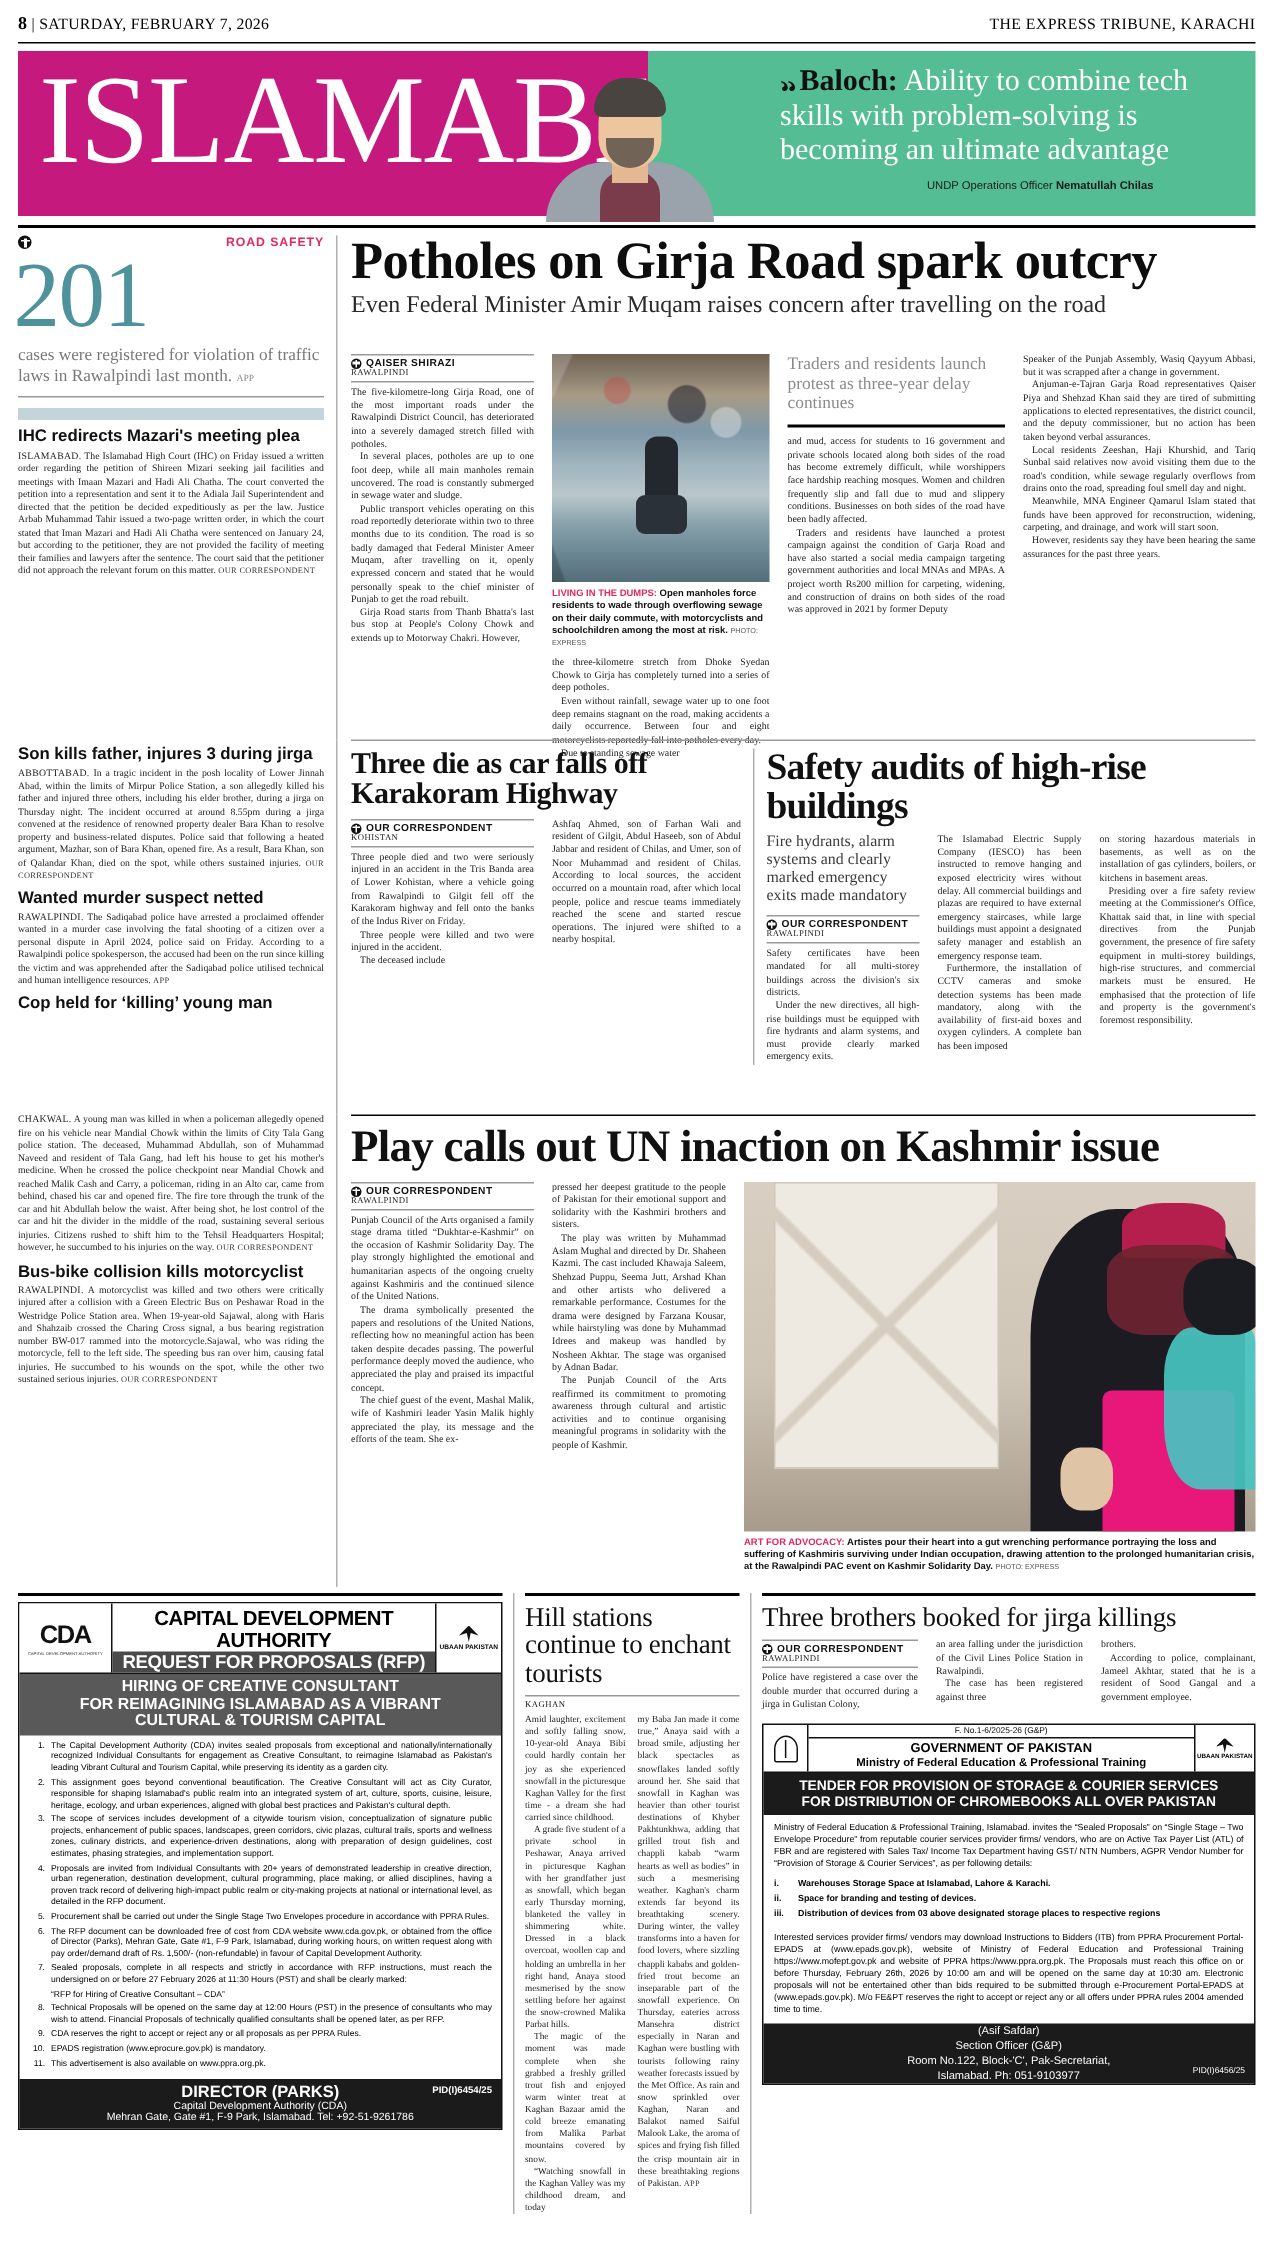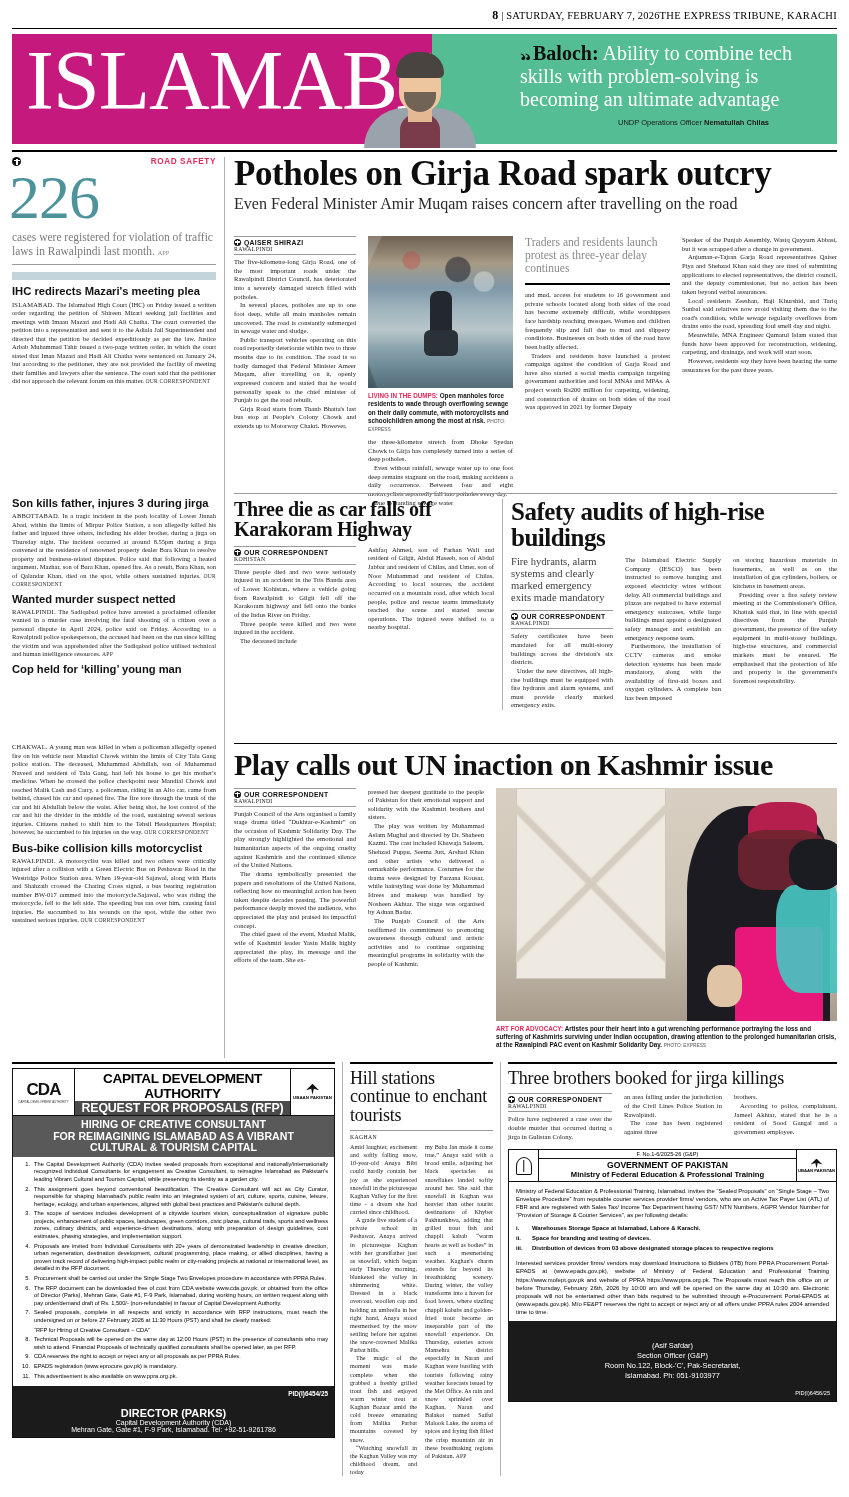--- a/index.html
+++ b/index.html
@@ -7,21 +7,21 @@
     width: 849px; height: 1497px;
     background: #ffffff;
     font-family: "Liberation Serif", serif;
     color: #000;
     overflow: hidden;
   }
   .page { position: relative; width: 849px; height: 1497px; padding: 0 12px; }
 
   
   .folio {
-    display: flex; justify-content: flex-end; align-items: baseline;
+    display: flex; justify-content: space-between; align-items: baseline;
     font-family: "Liberation Serif", serif;
     font-size: 10.5px; letter-spacing: .2px;
     padding: 8px 0 5px 0;
     border-bottom: 1.6px solid #000;
     font-variant: small-caps;
   }
   .folio .left { font-size: 10.5px; }
   .folio .left b { font-family: "Liberation Serif", serif; font-size: 12px; }
   .folio .right { font-size: 10.5px; letter-spacing: .3px; }
 
@@ -163,27 +163,27 @@
   .cda-head { background:#fff; display:flex; align-items:stretch; border-bottom:1px solid #111;}
   .cda-logo { width:62px; display:flex;align-items:center;justify-content:center; border-right:1px solid #111;}
   .cda-title { flex:1; display:flex; flex-direction:column; }
   .cda-t1 { font-family:"Liberation Sans", sans-serif; font-weight:bold; font-size:13.6px; text-align:center; letter-spacing:-.3px; padding:2px 0 0 0;}
   .cda-t2 { background:#4a4a4a; color:#fff; font-family:"Liberation Sans", sans-serif; font-weight:bold; font-size:12.4px; text-align:center; letter-spacing:-.2px;}
   .cda-right { width:44px; border-left:1px solid #111; display:flex;flex-direction:column;align-items:center;justify-content:center;}
   .cda-sub { background:#595959; color:#fff; font-family:"Liberation Sans", sans-serif; font-weight:bold; font-size:10.6px; text-align:center; line-height:1.1; padding:3px 4px;}
   .cda-list { font-family:"Liberation Sans", sans-serif; font-size:5.7px; line-height:1.32; padding:4px 6px 3px 6px; text-align:justify;}
   .cda-list li { display:flex; gap:4px; margin-bottom:2.2px;}
   .cda-list .n { width:11px; flex:0 0 11px; text-align:right;}
-  .cda-foot { background:#1b1b1b; color:#fff; text-align:center; padding:21px 4px 4px; position:relative;}
+  .cda-foot { background:#1b1b1b; color:#fff; text-align:center; padding:3px 4px 4px; position:relative;}
   .cda-foot .d1{font-family:"Liberation Sans", sans-serif;font-weight:bold;font-size:11px;}
   .cda-foot .d2{font-family:"Liberation Sans", sans-serif;font-size:7px;}
   .cda-foot .pid{position:absolute;right:6px;top:4px;font-family:"Liberation Sans", sans-serif;font-weight:bold;font-size:6.4px;}
   .gov-band{ background:#1b1b1b; color:#fff; text-align:center; font-family:"Liberation Sans", sans-serif; font-weight:bold; font-size:9.2px; padding:3px 2px; line-height:1.2;}
   .gov-body{ font-family:"Liberation Sans", sans-serif; font-size:5.9px; line-height:1.36; padding:5px 7px; text-align:justify;}
-  .gov-foot{ background:#1b1b1b; color:#fff; text-align:center; font-family:"Liberation Sans", sans-serif; font-size:7.4px; padding:20px; position:relative; line-height:1.35;}
+  .gov-foot{ background:#1b1b1b; color:#fff; text-align:center; font-family:"Liberation Sans", sans-serif; font-size:7.4px; padding:0; position:relative; line-height:1.35;}
   .gov-foot .pid{position:absolute;right:6px;bottom:3px;font-size:5.6px;}
 </style>
 </head>
 <body>
 
 <div class="page">
 
   <div class="folio">
     <div class="left">
       <b>8</b>
@@ -219,21 +219,21 @@
 
   <div class="rule-black" style="margin-top:6px"></div>
 
   <div class="cols" style="margin-top:5px; height:336px;">
 
     <div class="rail">
       <div class="kicker">
         <span class="k-icon"></span>
         <span>ROAD SAFETY</span>
       </div>
-      <div class="bignum">226</div>
+      <div class="bignum">201</div>
       <div class="bigtxt">
         <span>cases were registered for violation of traffic laws in Rawalpindi last month.</span>
         <span class="src">APP</span>
       </div>
       <div class="rule-thin" style="margin-top:6px"></div>
       <div class="grayband"></div>
 
       <div>
         <div class="rail-head">IHC redirects Mazari's meeting plea</div>
         <div class="body-txt rail-body"><span class="dateline">ISLAMABAD.</span> <span>The Islamabad High Court (IHC) on Friday issued a written order regarding the petition of Shireen Mizari seeking jail facilities and meetings with Imaan Mazari and Hadi Ali Chatha. The court converted the petition into a representation and sent it to the Adiala Jail Superintendent and directed that the petition be decided expeditiously as per the law. Justice Arbab Muhammad Tahir issued a two-page written order, in which the court stated that Iman Mazari and Hadi Ali Chatha were sentenced on January 24, but according to the petitioner, they are not provided the facility of meeting their families and lawyers after the sentence. The court said that the petitioner did not approach the relevant forum on this matter.</span> <span class="credit">OUR CORRESPONDENT</span></div>
@@ -589,20 +589,22 @@
           <div style="flex:1;text-align:center;padding:1px 0 2px 0">
             <div class="ad-sans" style="font-size:5.6px;border-bottom:.6px solid #111;padding-bottom:1px">F. No.1-6/2025-26 (G&amp;P)</div>
             <div class="ad-sans" style="font-weight:bold;font-size:8.6px;margin-top:1px">GOVERNMENT OF PAKISTAN</div>
             <div class="ad-sans" style="font-weight:bold;font-size:7.6px">Ministry of Federal Education &amp; Professional Training</div>
           </div>
           <div style="width:40px;border-left:1px solid #111;display:flex;flex-direction:column;align-items:center;justify-content:center">
             <div style="width:12px;height:10px;background:#111;clip-path:polygon(0 60%,50% 0,100% 60%,60% 45%,50% 100%,40% 45%)"></div>
             <div class="ad-sans" style="font-weight:bold;font-size:4.2px;text-align:center;line-height:1.05">UBAAN PAKISTAN</div>
           </div>
         </div>
+        <div class="gov-band" style="white-space:pre-line">TENDER FOR PROVISION OF STORAGE &amp; COURIER SERVICES
+FOR DISTRIBUTION OF CHROMEBOOKS ALL OVER PAKISTAN</div>
         <div class="gov-body">Ministry of Federal Education &amp; Professional Training, Islamabad. invites the “Sealed Proposals” on “Single Stage – Two Envelope Procedure” from reputable courier services provider firms/ vendors, who are on Active Tax Payer List (ATL) of FBR and are registered with Sales Tax/ Income Tax Department having GST/ NTN Numbers, AGPR Vendor Number for “Provision of Storage &amp; Courier Services”, as per following details:</div>
         <ul class="gov-body" style="padding-top:0;list-style:none" id="gov-list">
             <li style="display: flex; gap: 6px; font-weight: bold; margin-bottom: 2px;">
               <span style="width: 10px; flex: 0 0 10px;">i.</span>
               <span>Warehouses Storage Space at Islamabad, Lahore &amp; Karachi.</span>
             </li>
             <li style="display: flex; gap: 6px; font-weight: bold; margin-bottom: 2px;">
               <span style="width: 10px; flex: 0 0 10px;">ii.</span>
               <span>Space for branding and testing of devices.</span>
             </li>

